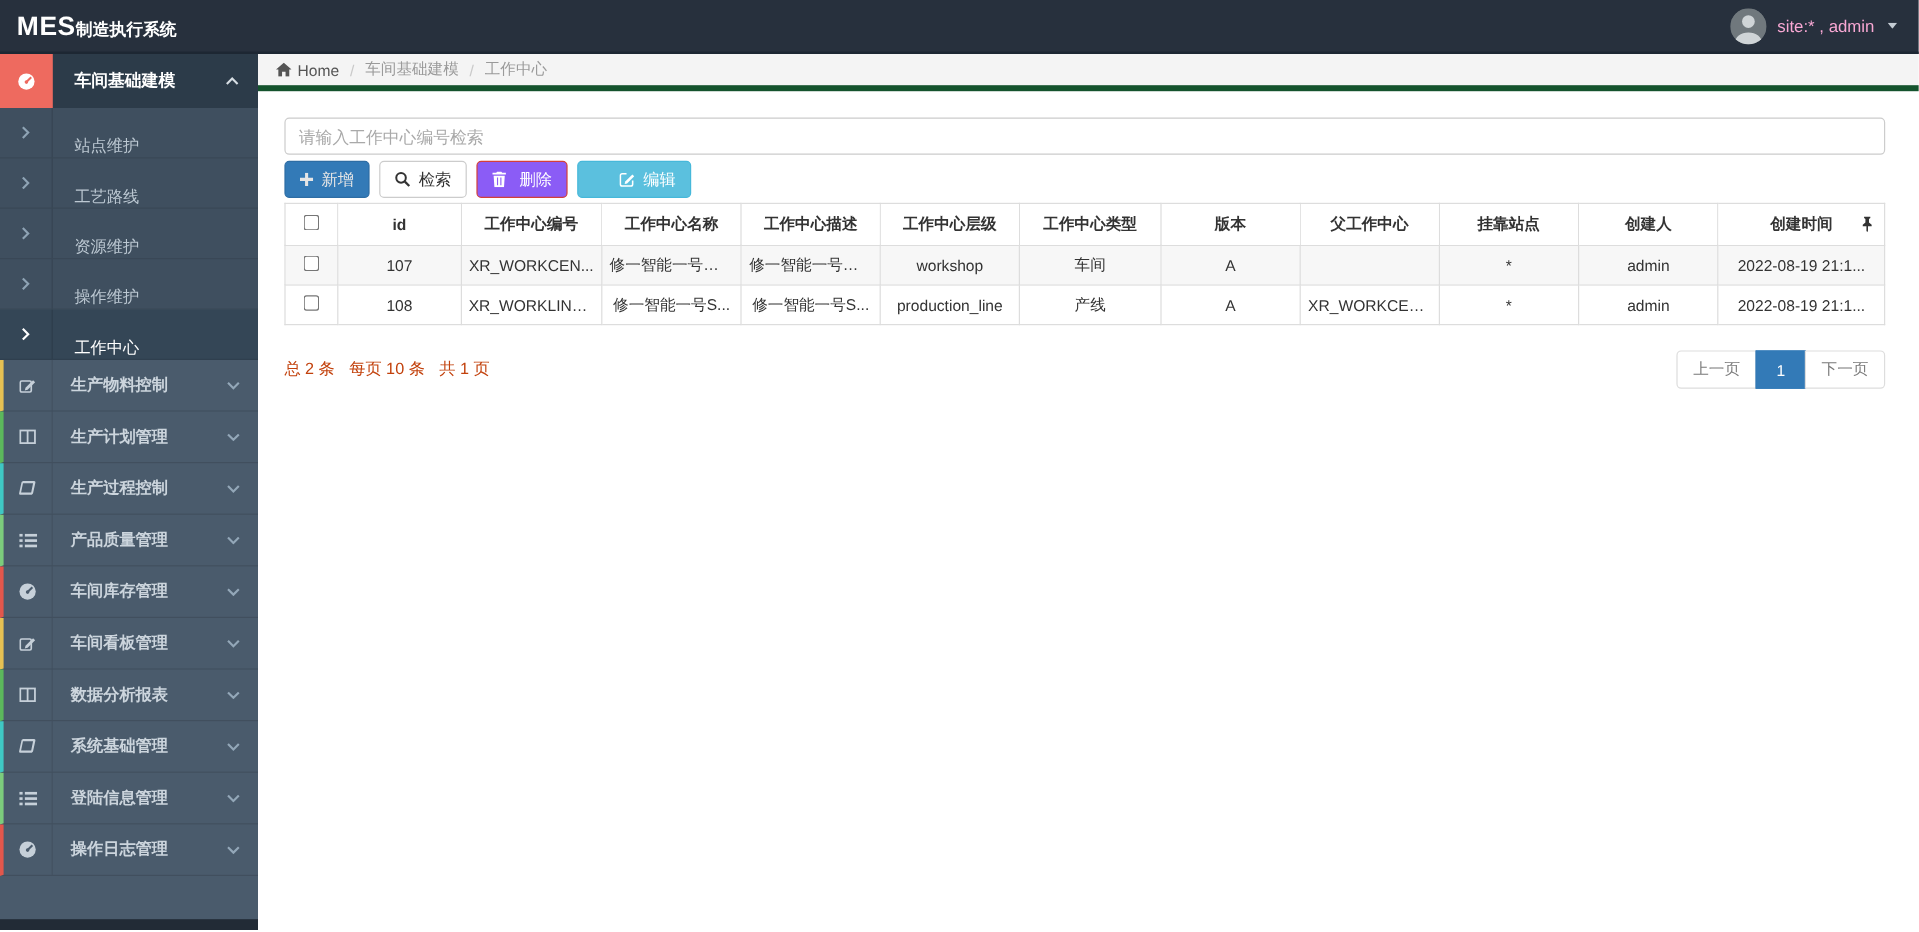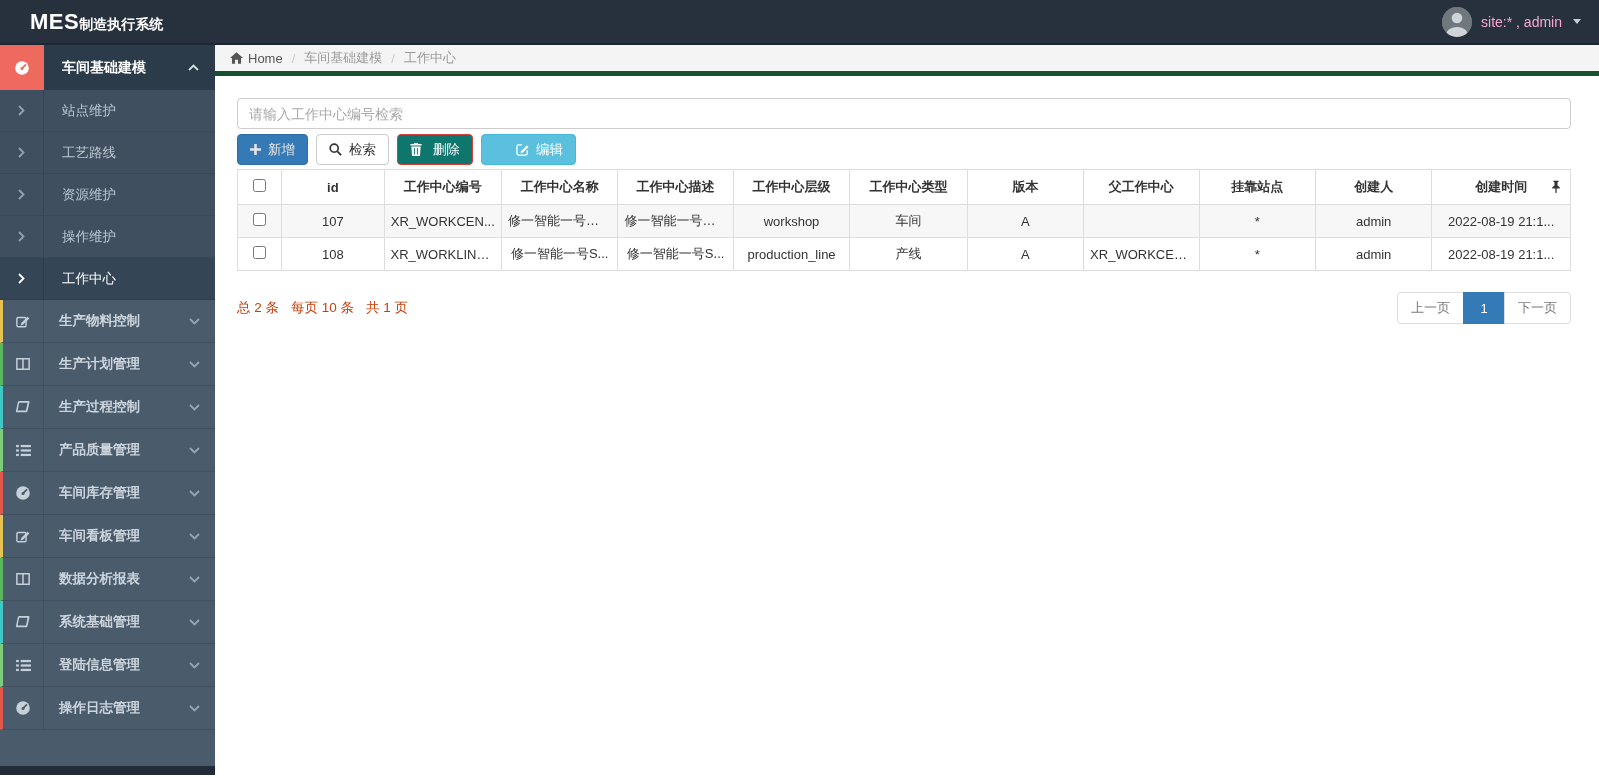--- a/index.html
+++ b/index.html
@@ -3,40 +3,40 @@
 <meta charset="utf-8">
 <style>
   * { margin:0; padding:0; box-sizing:border-box; }
   html,body { width:1599px; height:777px; overflow:hidden; background:#fff;
     font-family:"Liberation Sans","DejaVu Sans",sans-serif; }
 
   
   .topbar { height:45px; background:#27303d; border-bottom:2px solid #1d2733;
     display:flex; align-items:center; justify-content:space-between; padding:0 18px 0 14px; }
   .logo { color:#fff; display:flex; align-items:baseline; cursor:pointer; }
-  .logo .mes { font-size:22px; font-weight:bold; letter-spacing:.5px;margin-left:16px; }
+  .logo .mes { font-size:22px; font-weight:bold; letter-spacing:.5px; }
   .logo .rest { font-size:14px; font-weight:bold; }
   .userbox { display:flex; align-items:center; gap:9px; color:#f9a8d4; font-size:14px; cursor:pointer; }
   .avatar { width:30px; height:30px; border-radius:50%; overflow:hidden; background:#6a7176; flex:0 0 auto; }
   .caret { display:inline-flex; color:#c4ccd4; margin-left:2px; }
 
   
   .app { display:flex; height:730px; }
   .sidebar { width:215px; background:#4a5b6c; display:flex; flex-direction:column; flex:0 0 auto; }
   .main { flex:1; display:flex; flex-direction:column; background:#fff; min-width:0; }
 
   
   .parent-active { display:flex; align-items:center; height:45px; background:#2c3b49; cursor:pointer; }
   .parent-active .tile { width:44px; height:45px; background:#ee6a5f; --tile:#ee6a5f;
     display:flex; align-items:center; justify-content:center; color:#fff; flex:0 0 auto; }
   .parent-active .plabel { flex:1; padding-left:18px; color:#fff; font-weight:bold; font-size:14px; }
   .parent-active .pchev { margin-right:16px; color:#d6dde3; display:flex; }
 
   .submenu { background:#3f4f5f; }
-  .sub-item { display:flex; align-items:center; height:42px; cursor:pointer;
+  .sub-item { display:flex; align-items:flex-end; height:42px; cursor:pointer;
     border-bottom:1px solid rgba(0,0,0,.09); }
   .sub-ico { width:44px; height:100%; display:flex; align-items:center; justify-content:center;
     color:#8ea3b4; border-right:1px solid rgba(0,0,0,.13); flex:0 0 auto; }
   .sub-label { padding-left:18px; color:#bcc8d2; font-size:13.5px; }
   .sub-item.active { background:#344656; }
   .sub-item.active .sub-label, .sub-item.active .sub-ico { color:#fff; }
 
   .side-item { display:flex; align-items:center; height:43px; cursor:pointer;
     border-left:3px solid transparent; border-bottom:1px solid rgba(0,0,0,.12); }
   .side-ico { width:41px; height:100%; display:flex; align-items:center; justify-content:center;
@@ -58,21 +58,21 @@
   .content { padding:22px 28px 0 22px; }
   .search-input { width:100%; height:31px; border:1px solid #ccc; border-radius:4px;
     padding:0 11px; font-size:14px; color:#333; font-family:inherit; display:block; }
   .search-input::placeholder { color:#a9a9a9; }
   .btn-row { margin-top:5px; display:flex; gap:8px; }
   .btn { height:31px; padding:0 12px; border-radius:4px; border:1px solid transparent;
     font-size:13.5px; display:inline-flex; align-items:center; gap:7px; cursor:pointer; font-family:inherit; }
   .btn .bico { display:inline-flex; }
   .btn-primary { background:#337ab7; border-color:#2e6da4; color:#e5e5e5; }
   .btn-default { background:#fff; border-color:#ccc; color:#333; }
-  .btn-danger { background:#0f766e; border-color:#d43f3a; color:#fff;gap:11px; }
+  .btn-danger { background:#8b5cf6; border-color:#d43f3a; color:#fff;gap:11px; }
   .btn-info { background:#5bc0de; border-color:#46b8da; color:#fff;padding-left:34px; }
 
   
   table.grid { border-collapse:collapse; table-layout:fixed; width:100%; margin-top:4px;
     font-size:13px; color:#333; }
   .grid th { border:1px solid #ddd; height:35px; font-weight:bold; text-align:center;
     background:#fff; position:relative; padding:0 4px; }
   .grid td { border:1px solid #ddd; height:33px; text-align:center; padding:0 6px;
     overflow:hidden; white-space:nowrap; text-overflow:ellipsis; }
   .grid tbody tr:nth-child(odd) { background:#f7f7f7; }

